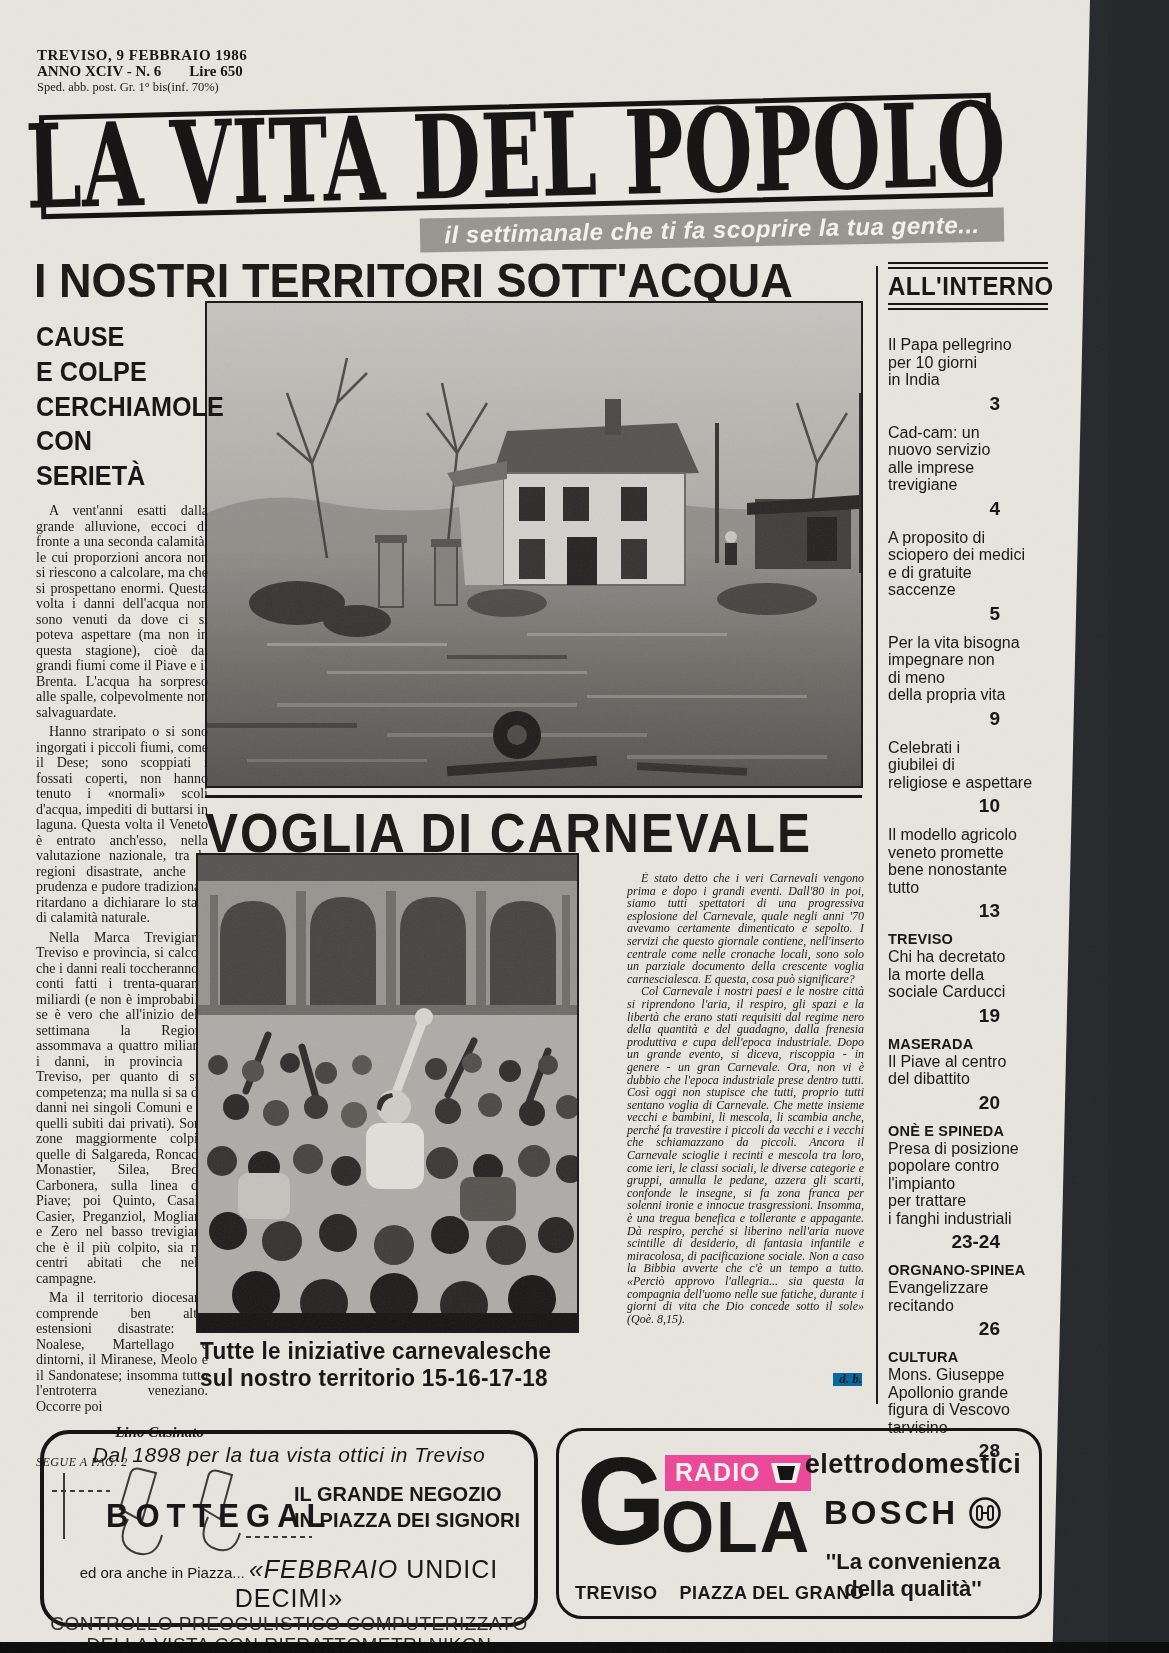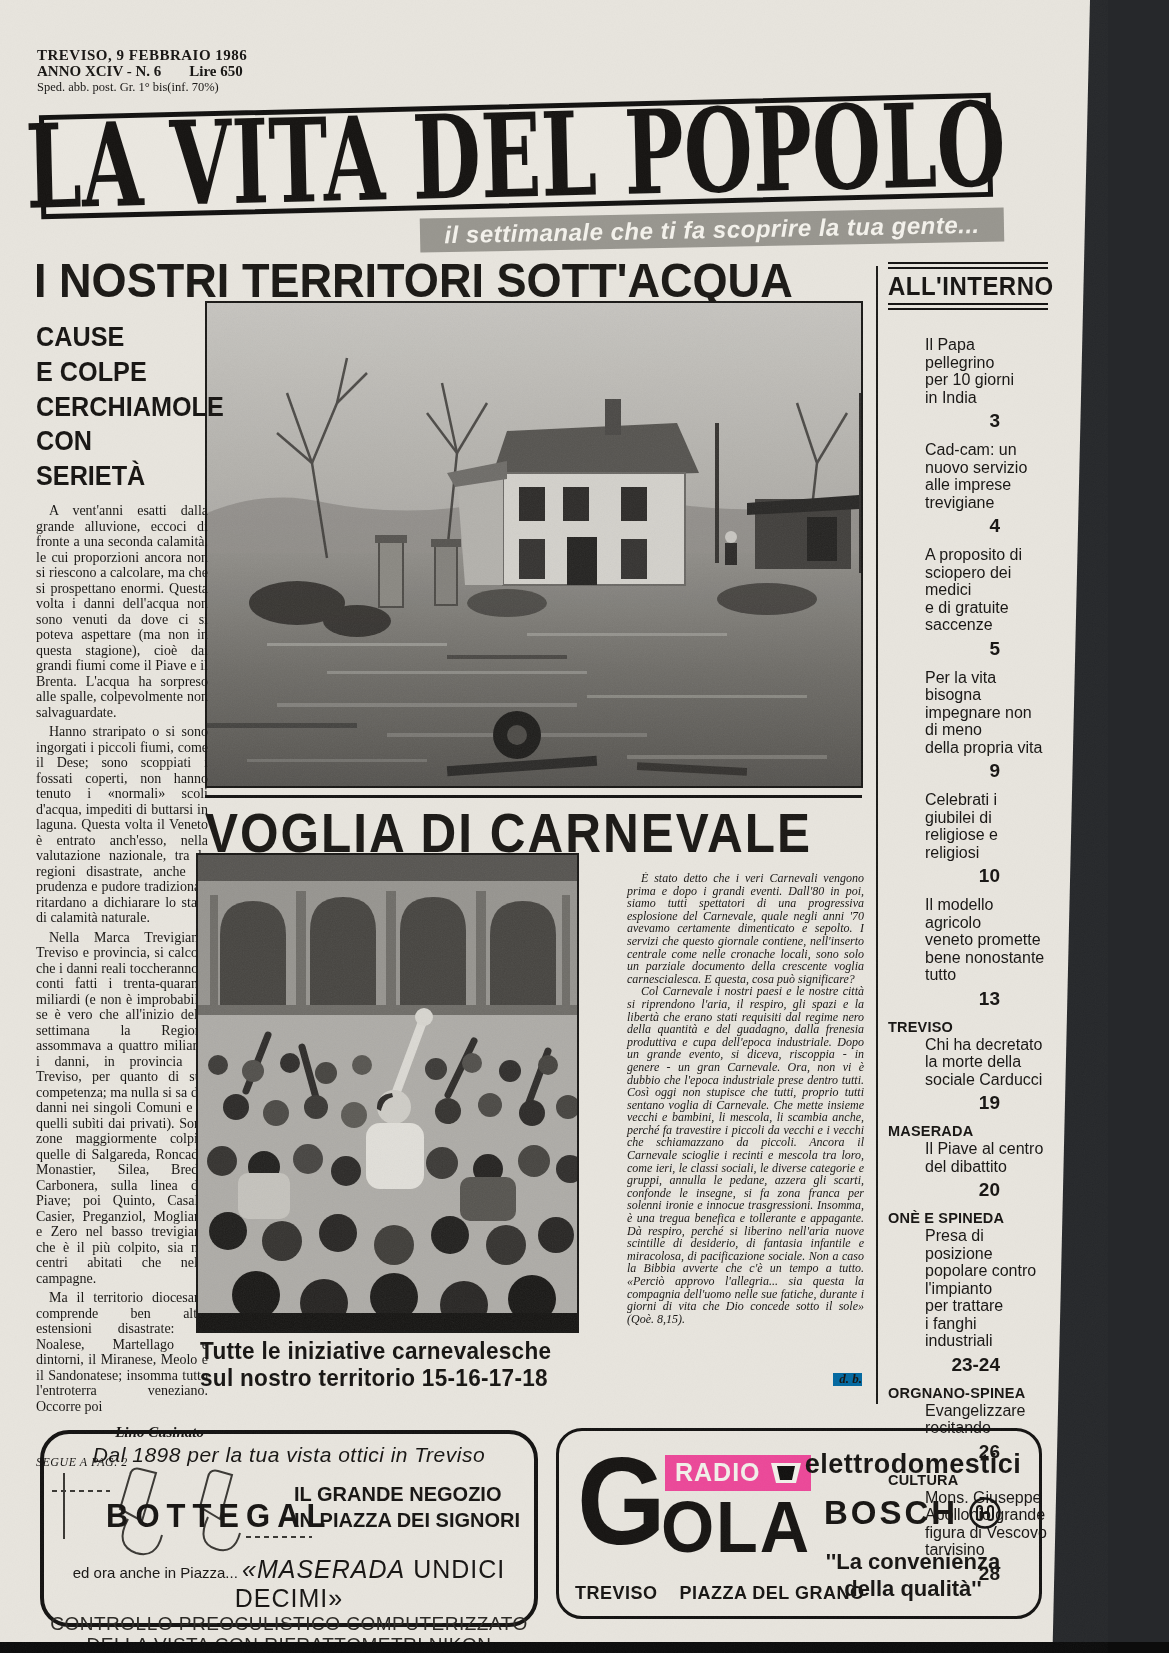--- a/index.html
+++ b/index.html
@@ -61,21 +61,21 @@
 
   
   .sidebar { position:absolute; left:888px; top:262px; width:160px; }
   .interno-header { margin-bottom:26px; }
   .interno-header .bar { height:2px; background:#141312; }
   .interno-header .bar + .bar { margin-top:3px; }
   .interno-title { font-size:25px; font-weight:bold; letter-spacing:.5px; padding:3px 0 2px 0;
                    transform:scale(.96,1.05); transform-origin:left center; white-space:nowrap; }
   .sb-item { margin-bottom:9px; }
   .sb-kicker { font-size:14.5px; font-weight:bold; letter-spacing:.2px; line-height:17px; }
-  .sb-title { font-size:16px; line-height:17.5px; white-space:pre-line;margin-left:37px; }
+  .sb-title { font-size:16px; line-height:17.5px; white-space:pre-line; }
   .sb-page { font-size:19px; font-weight:bold; text-align:right; padding-right:48px; margin-top:4px; }
 
   
   .carnevale-rule { position:absolute; left:205px; top:795px; width:657px; height:3px; background:#161514; }
   .carnevale-headline { position:absolute; left:205px; top:801px; width:660px;
                         font-size:50px; font-weight:bold; letter-spacing:2px; color:#1b1916;
                         transform:scale(.99,1.1); transform-origin:left top; white-space:nowrap; }
   .carnival-photo { position:absolute; left:196px; top:853px; width:383px; height:480px;
                     border:2px solid #1b1a18; background:#a9a7a2; overflow:hidden; }
   .carnevale-text { position:absolute; left:587px; top:872px; width:277px; height:528px; overflow:hidden;
@@ -290,21 +290,21 @@
     <div class="sb-item">
       <div class="sb-title">Per la vita bisogna
 impegnare non
 di meno
 della propria vita</div>
       <div class="sb-page">9</div>
     </div>
     <div class="sb-item">
       <div class="sb-title">Celebrati i
 giubilei di
-religiose e religiosi</div>
+religiose e aspettare</div>
       <div class="sb-page">10</div>
     </div>
     <div class="sb-item">
       <div class="sb-title">Il modello agricolo
 veneto promette
 bene nonostante
 tutto</div>
       <div class="sb-page">13</div>
     </div>
     <div class="sb-item">
@@ -458,21 +458,21 @@
           <path d="M78,58 q-14,26 8,34 q20,6 26,-18"></path>
           <path d="M158,56 q-12,26 8,32 q18,6 24,-16"></path>
           <line x1="196" y1="76" x2="262" y2="76" stroke-dasharray="5,4"></line>
         </g>
       </svg>
       <div class="bt-brand">BOTTEGAL</div>
       <div class="bt-right">IL GRANDE NEGOZIO
 IN PIAZZA DEI SIGNORI</div>
     </div>
     <div class="bt-line3">
-      <span>ed ora anche in Piazza... </span><span class="hesperia hesp-it">«MASERADA</span><span class="hesperia"> UNDICI DECIMI»</span>
+      <span>ed ora anche in Piazza... </span><span class="hesperia hesp-it">«FEBBRAIO</span><span class="hesperia"> UNDICI DECIMI»</span>
     </div>
     <div class="bt-line4">CONTROLLO PREOCULISTICO COMPUTERIZZATO</div>
     <div class="bt-line5">DELLA VISTA CON RIFRATTOMETRI NIKON</div>
   </div>
 
   <div class="ad-gola">
     <div class="gola-left">
       <div class="gola-row">
         <span class="gola-g">G</span>
         <div class="radio-box">

